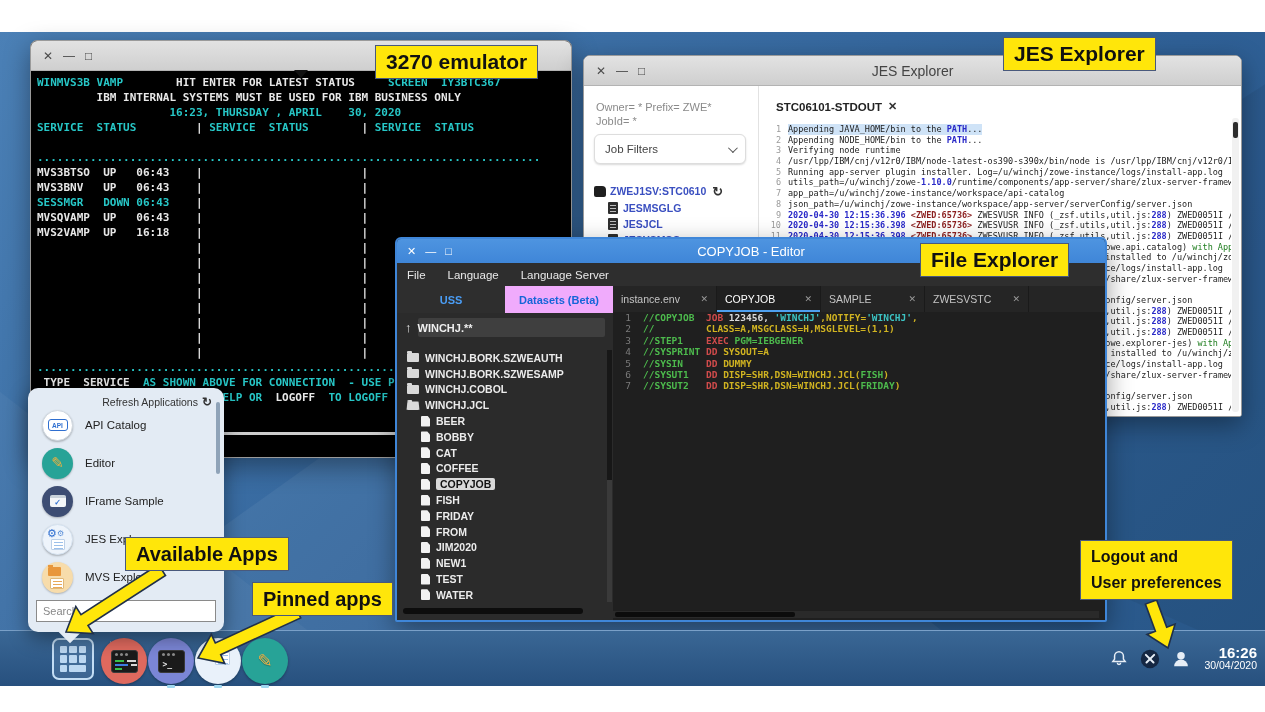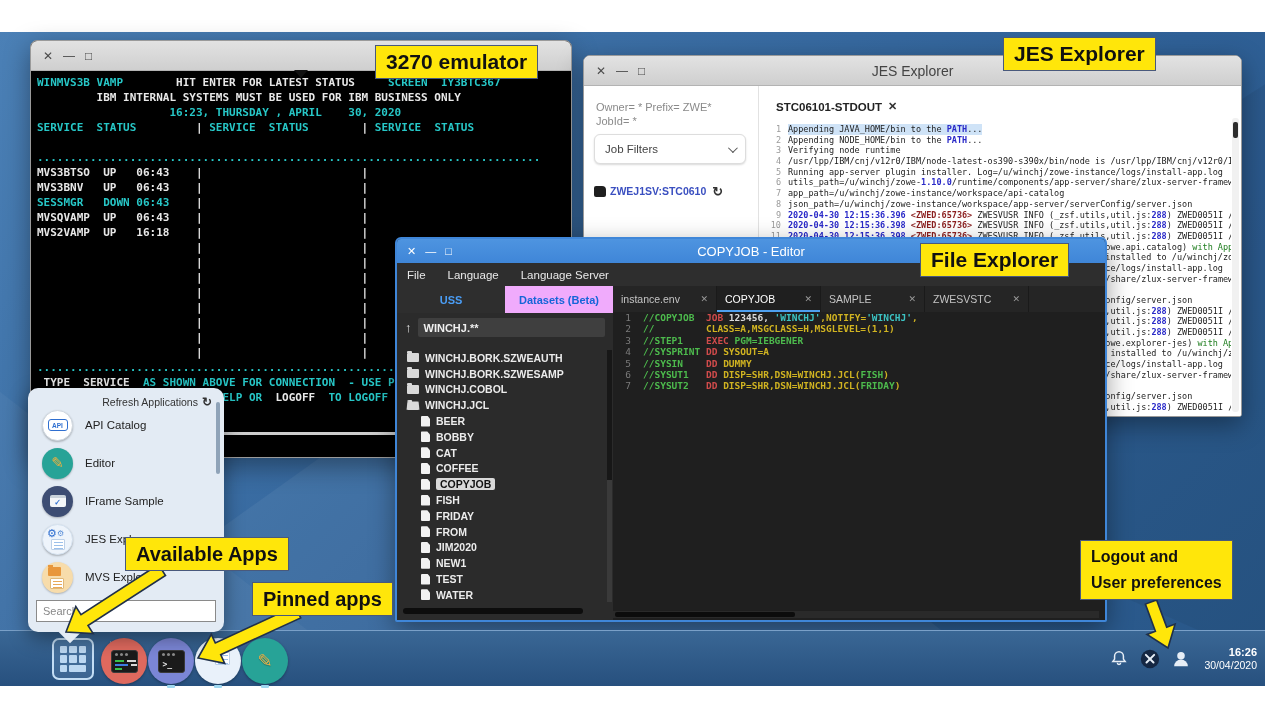--- a/index.html
+++ b/index.html
@@ -83,21 +83,21 @@
   .ed-menubar span { color:#e8e8e8; font-size:11.5px; cursor:pointer; }
   .ed-body { position:absolute; left:0; top:47px; right:0; bottom:0; }
   .ed-left { position:absolute; left:0; top:0; width:216px; bottom:0; background:#2b2b2b; }
   .ed-paneltabs { display:flex; height:27px; background:#2e2e2e; }
   .ed-paneltabs .ptab { flex:1; display:flex; align-items:center; justify-content:center;
     font-size:11px; font-weight:bold; color:#4a9df5; cursor:pointer; }
   .ed-paneltabs .ptab.active { background:#f0abfc; color:#1565d8; }
   .ed-filterrow { height:29px; display:flex; align-items:center; gap:6px; padding:0 8px; background:#2b2b2b; }
   .ed-up { color:#e8e8e8; font-size:13px; font-weight:bold; }
   .ed-filterbox { flex:1; height:19px; background:#3f3f3f; border-radius:2px; color:#f0f0f0;
-    font-size:11px; font-weight:bold; display:flex; align-items:center; padding-left:6px; }
+    font-size:11px; font-weight:bold; display:flex; align-items:center; }
   .ed-tree { position:absolute; left:0; top:64px; right:8px; bottom:16px; overflow:hidden; }
   .trow { display:flex; align-items:center; gap:6px; height:15.8px; color:#ececec;
     font-size:10.5px; font-weight:bold; cursor:pointer; }
   .trow.f0 { padding-left:10px; } .trow.f1 { padding-left:24px; }
   .fold-icon { width:12px; height:9px; background:#d9d9d9; border-radius:1px; position:relative; flex:none; }
   .fold-icon::before { content:""; position:absolute; left:0; top:-2px; width:5px; height:2px; background:#d9d9d9; border-radius:1px 1px 0 0; }
   .fold-icon.open { transform:perspective(20px) rotateX(18deg); }
   .file-icon { width:9px; height:11px; background:#f2f2f2; border-radius:1px; flex:none;
     clip-path:polygon(0 0,70% 0,100% 28%,100% 100%,0 100%); }
   .trow .sel { background:#d9d9d9; color:#111; padding:0 4px; border-radius:2px; }
@@ -177,21 +177,21 @@
   .mini .vtp { position:absolute; top:9px; left:4px; color:#e8e8e8; font-family:"DejaVu Sans Mono",monospace; font-size:8px; font-weight:bold; }
   .pin-ind { position:absolute; top:54px; width:8px; height:3px; background:#9fd8f0; border-radius:1px; }
   .pinjes-g { position:absolute; left:9px; top:8px; color:#2f6fd0; font-size:14px; }
   .pinjes-card { position:absolute; left:20px; top:14px; width:15px; height:13px; background:#fff; border:1px solid #bcd0e8; border-radius:1px;
     background-image:repeating-linear-gradient(#9cc0ea 0 1.5px, transparent 1.5px 4px);
     background-size:10px 9px; background-position:2px 2px; background-repeat:no-repeat; }
   .pin-pencil { color:#f4b242; font-size:18px; text-shadow:0 1px 1px rgba(0,0,0,.3); }
   .tb-right { position:absolute; right:8px; top:0; height:56px; display:flex; align-items:center; gap:7px; }
   .tb-ic { width:24px; height:24px; display:flex; align-items:center; justify-content:center; cursor:pointer; }
   .tb-clock { text-align:right; color:#fff; line-height:13px; margin-left:4px; }
-  .tb-time { font-size:11px; font-weight:bold; }
+  .tb-time { font-size:15px; font-weight:bold; }
   .tb-date { font-size:10.5px; }
 
   
   .ylabel { position:absolute; z-index:10; background:#ffe60a; border:1px solid #49597c;
     color:#111; font-size:21px; font-weight:600; padding:3px 10px; white-space:pre-line; line-height:26px; }
   .arrows { position:absolute; left:0; top:0; width:1265px; height:712px; z-index:9; pointer-events:none; }
 </style>
 </head>
 <body>
 
@@ -233,20 +233,38 @@
         <div class="jes-filtercard">
           <span>Job Filters</span>
           <span class="chev"></span>
         </div>
         <div class="jes-tree">
           <div class="jes-jobrow">
             <span class="job-icon"></span>
             <span class="jes-joblabel">ZWEJ1SV:STC0610</span>
             <span class="jes-refresh">↻</span>
           </div>
+          <div>
+              <div class="spool-row">
+                <span class="doc-icon"></span>
+                <span class="spool-label">JESMSGLG</span>
+              </div>
+              <div class="spool-row">
+                <span class="doc-icon"></span>
+                <span class="spool-label">JESJCL</span>
+              </div>
+              <div class="spool-row">
+                <span class="doc-icon"></span>
+                <span class="spool-label">JESYSMSG</span>
+              </div>
+              <div class="spool-row">
+                <span class="doc-icon"></span>
+                <span class="spool-label">STDOUT</span>
+              </div>
+            </div>
         </div>
       </div>
       <div class="jes-content">
         <div class="jes-tab">
           <span>STC06101-STDOUT</span>
           <span class="x">✕</span>
         </div>
         <div class="jes-log">
             <div class="logrow hl"><span class="lognum">1</span><span class="logtxt"><span class="sg-lg-k">Appending JAVA_HOME/bin to the </span><span class="sg-lg-b">PATH</span><span class="sg-lg-k">...</span></span></div>
             <div class="logrow"><span class="lognum">2</span><span class="logtxt"><span class="sg-lg-k">Appending NODE_HOME/bin to the </span><span class="sg-lg-b">PATH</span><span class="sg-lg-k">...</span></span></div>

